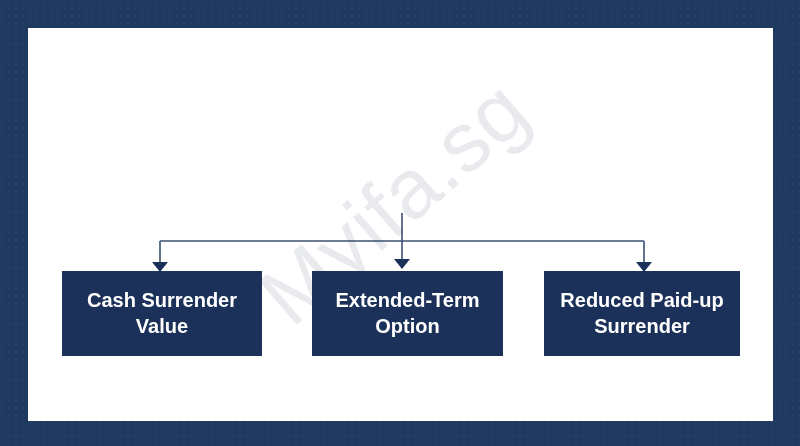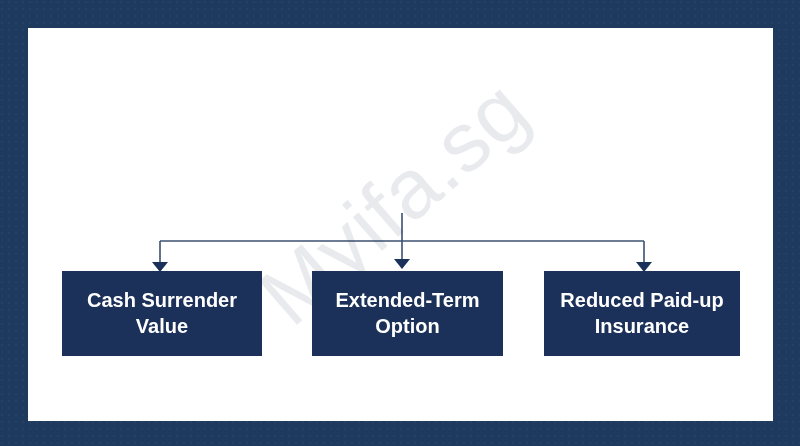--- a/index.html
+++ b/index.html
@@ -137,17 +137,17 @@
 
     <div id="child-node-1" class="node child-node">
       <span>Cash Surrender Value</span>
     </div>
 
     <div id="child-node-2" class="node child-node">
       <span>Extended-Term Option</span>
     </div>
 
     <div id="child-node-3" class="node child-node">
-      <span>Reduced Paid-up Insurance</span>
+      <span>Reduced Paid-up Surrender</span>
     </div>
 
   </div>
 </div>
 
 </body></html>

